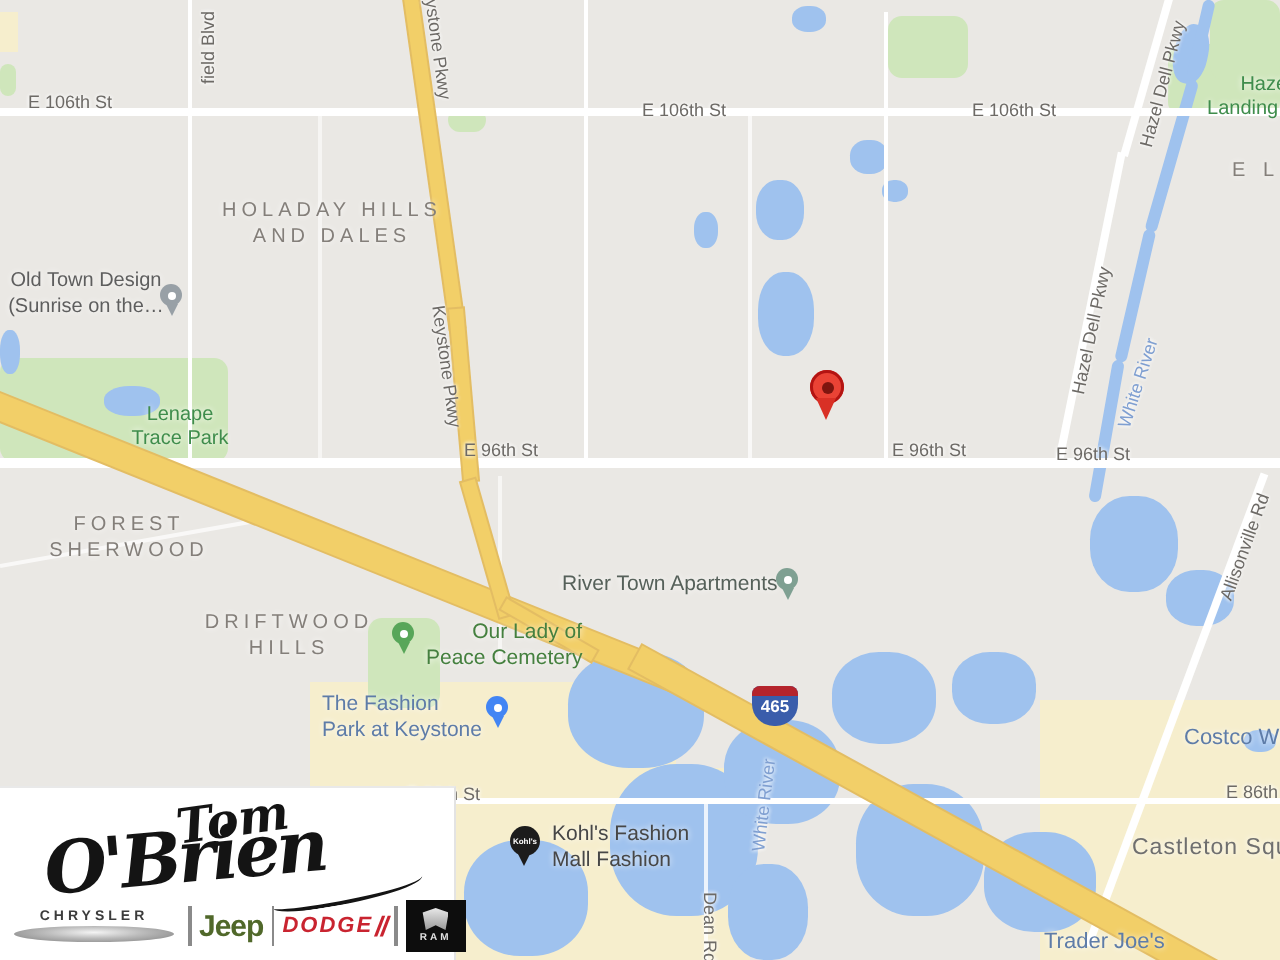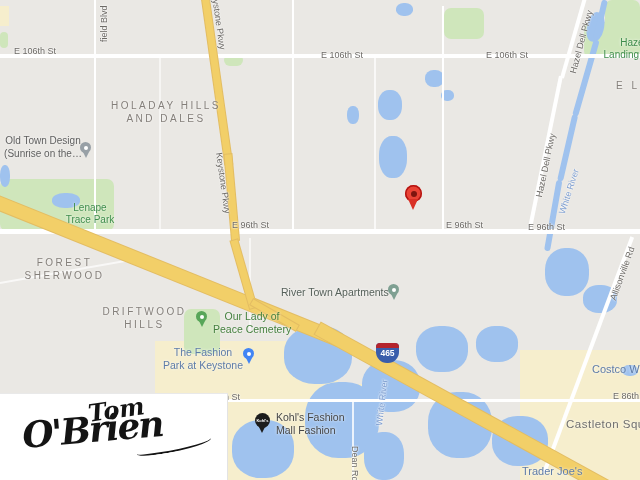--- a/index.html
+++ b/index.html
@@ -184,27 +184,27 @@
 
   <div class="poi" style="left:0;top:135px;width:86px;text-align:center;color:#5e5e5e;font-size:10px">
     <div>Old Town Design</div>
     <div>(Sunrise on the…</div>
   </div>
   <div class="mpin" style="left:80px;top:142px;color:#98a0a6"></div>
 
   <span class="poi" style="left:281px;top:286px;color:#56615a">River Town Apartments</span>
   <div class="mpin" style="left:388px;top:284px;color:#7fa092"></div>
 
-  <div class="poi" style="left:213px;top:310px;width:78px;text-align:center;color:#45803f">
+  <div class="poi" style="left:213px;top:310px;width:78px;text-align:right;color:#45803f">
     <div>Our Lady of</div>
     <div>Peace Cemetery</div>
   </div>
   <div class="mpin" style="left:196px;top:311px;color:#58a659"></div>
 
-  <div class="poi" style="left:161px;top:346px;width:84px;text-align:center;color:#5e7ca8">
+  <div class="poi" style="left:161px;top:346px;width:84px;text-align:left;color:#5e7ca8">
     <div>The Fashion</div>
     <div>Park at Keystone</div>
   </div>
   <div class="mpin" style="left:243px;top:348px;color:#4285f4"></div>
 
   <div class="kmark">
       <span>Kohl's</span>
     </div>
   <div class="poi" style="left:276px;top:411px;width:90px;color:#474747">
     <div>Kohl's Fashion</div>
@@ -214,15 +214,31 @@
   <span class="poi shop" style="left:522px;top:465px;font-size:11px">Trader Joe's</span>
   <span class="poi shop" style="left:592px;top:363px;font-size:11px">Costco Wholesale</span>
   <span class="poi" style="left:566px;top:418px;font-size:11.5px;color:#6f6f6f;letter-spacing:.5px">Castleton Square</span>
 
   <div class="dest-pin"></div>
 
   <div class="logo">
     <span class="sig1">Tom</span>
     <span class="sig2">O'Brien</span>
     <div class="flour"></div>
+    <div class="brands">
+      <div class="chry">
+        <span class="chry-t">CHRYSLER</span>
+        <div class="wing"></div>
+      </div>
+      <div class="sep"></div>
+      <span class="jeep">Jeep</span>
+      <div class="sep"></div>
+      <span class="dodge">DODGE</span>
+        <span class="slashes">//</span>
+      <div class="sep"></div>
+      <div class="ram">
+        <div class="ram-shield"></div>
+        <span class="ram-t">RAM</span>
+      </div>
+    </div>
   </div>
 
 </div>
 
 </body></html>

